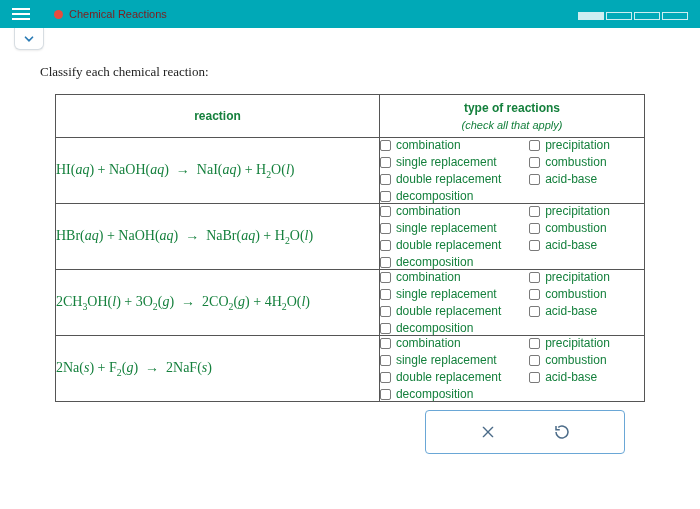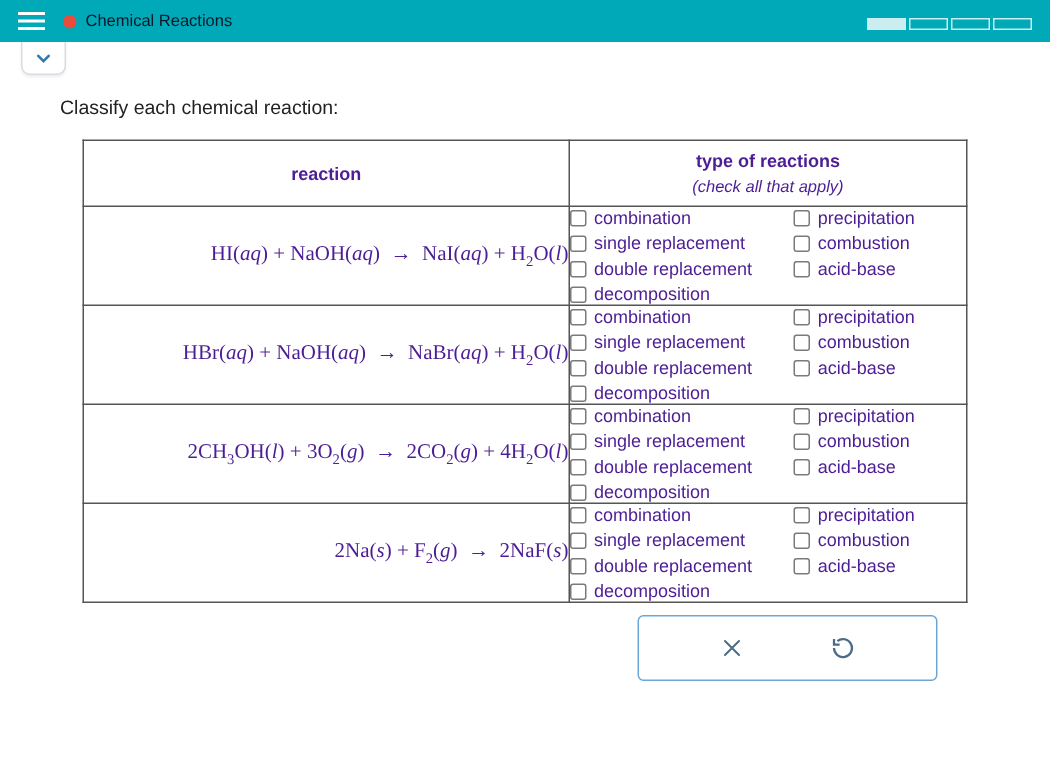--- a/index.html
+++ b/index.html
@@ -5,25 +5,25 @@
   * { box-sizing: border-box; margin: 0; padding: 0; }
   body {
     font-family: Arial, Helvetica, sans-serif;
     width: 700px;
     height: 509px;
     background: #fff;
     overflow: hidden;
   }
   .topbar {
     background: #00a9b7;
-    color: #0f172a;
+    color: #7f1d1d;
     padding: 8px 12px;
     display: flex;
     align-items: center;
-    gap: 12px;
+    gap: 24px;
     position: relative;
   }
   .hamburger {
     display: flex;
     flex-direction: column;
     gap: 3px;
     cursor: pointer;
   }
   .hamburger span {
     width: 18px; height: 2px; background: #fff;
@@ -46,43 +46,42 @@
   .chev-tab {
     width: 30px; height: 22px; background: #fff;
     border: 1px solid #d7dde2; border-top: none;
     border-radius: 0 0 6px 6px;
     margin-left: 14px;
     display: flex; align-items: center; justify-content: center;
     box-shadow: 0 1px 2px rgba(0,0,0,0.08);
   }
   .chev-tab svg { width: 14px; height: 14px; }
   .content { padding: 14px 20px 6px; }
-  .prompt { font-size: 13px; margin: 0 0 14px 20px; color:#222; }
+  .prompt { font-size: 13px; margin: 0 0 14px 20px; color:#222;font-family:Liberation Serif, serif; }
   table.main {
     width: 590px; margin: 0 auto;
     border-collapse: collapse;
     font-size: 12px;
-    color: #4c1d95;
+    color: #15803d;
   }
   table.main th, table.main td {
     border: 1px solid #555;
     padding: 0;
   }
   table.main th {
     text-align: center; font-weight: 700;
     padding: 6px 8px;
   }
   table.main th .sub { font-weight: 400; font-style: italic; font-size: 11px; }
   td.reaction-cell {
     font-family: "Times New Roman", Times, serif;
     font-size: 14px;
     padding: 0 12px;
     vertical-align: middle;
     width: 55%;
-    text-align: right;
   }
   td.opts-cell { padding: 4px 8px; }
   .opts-grid {
     display: grid;
     grid-template-columns: 1.3fr 1fr;
     row-gap: 3px;
   }
   .opt {
     display: flex; align-items: center; gap: 5px;
     white-space: nowrap;

